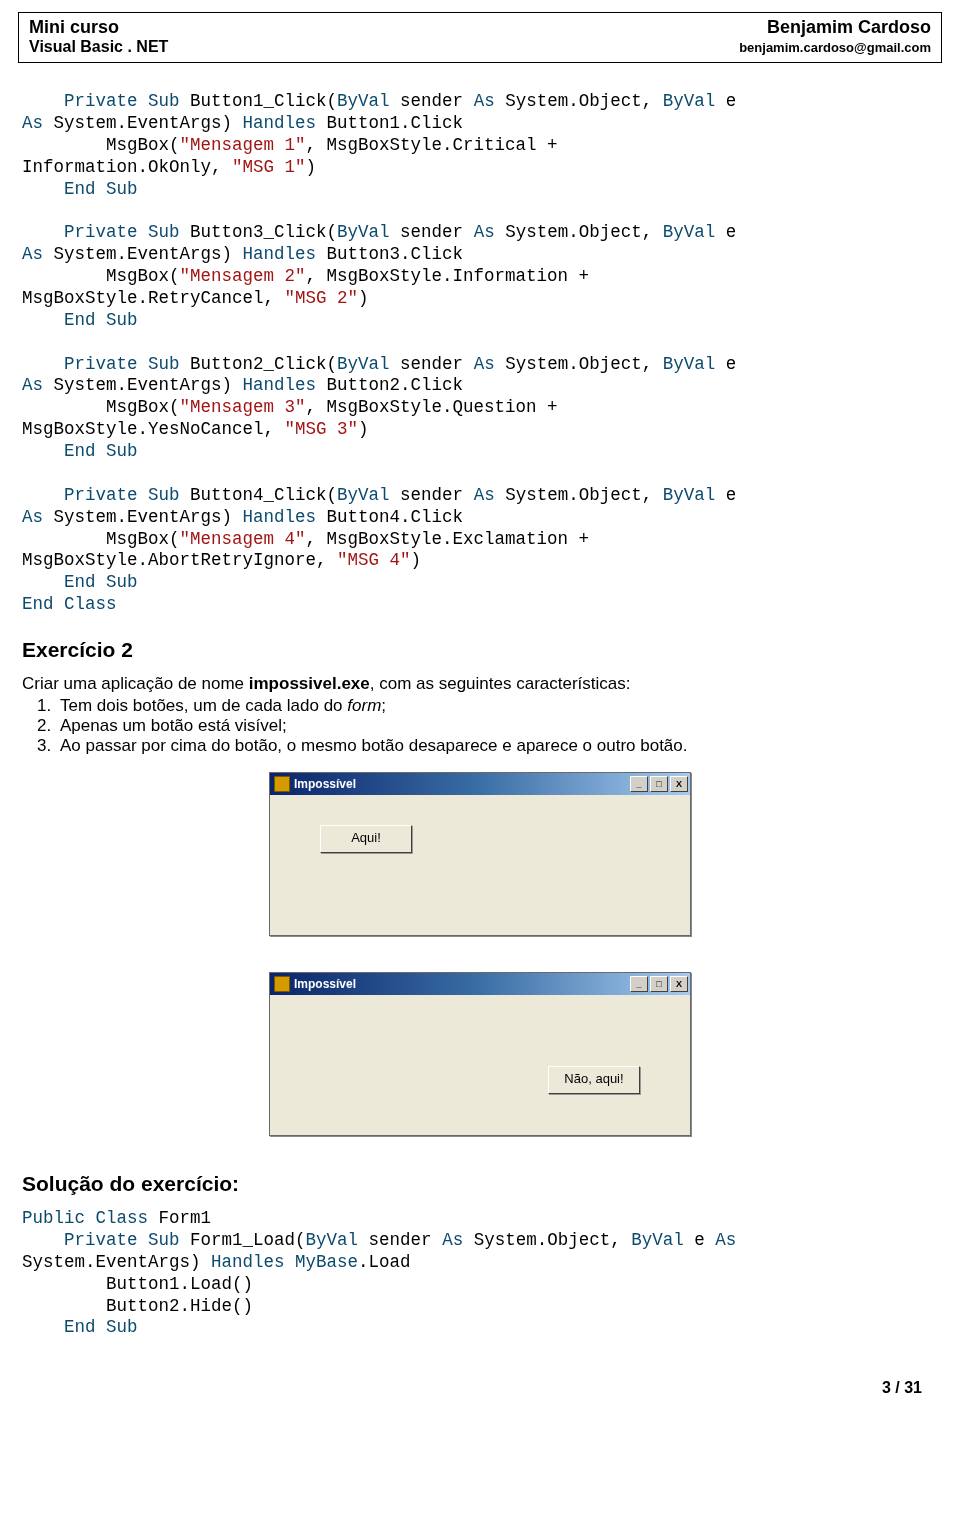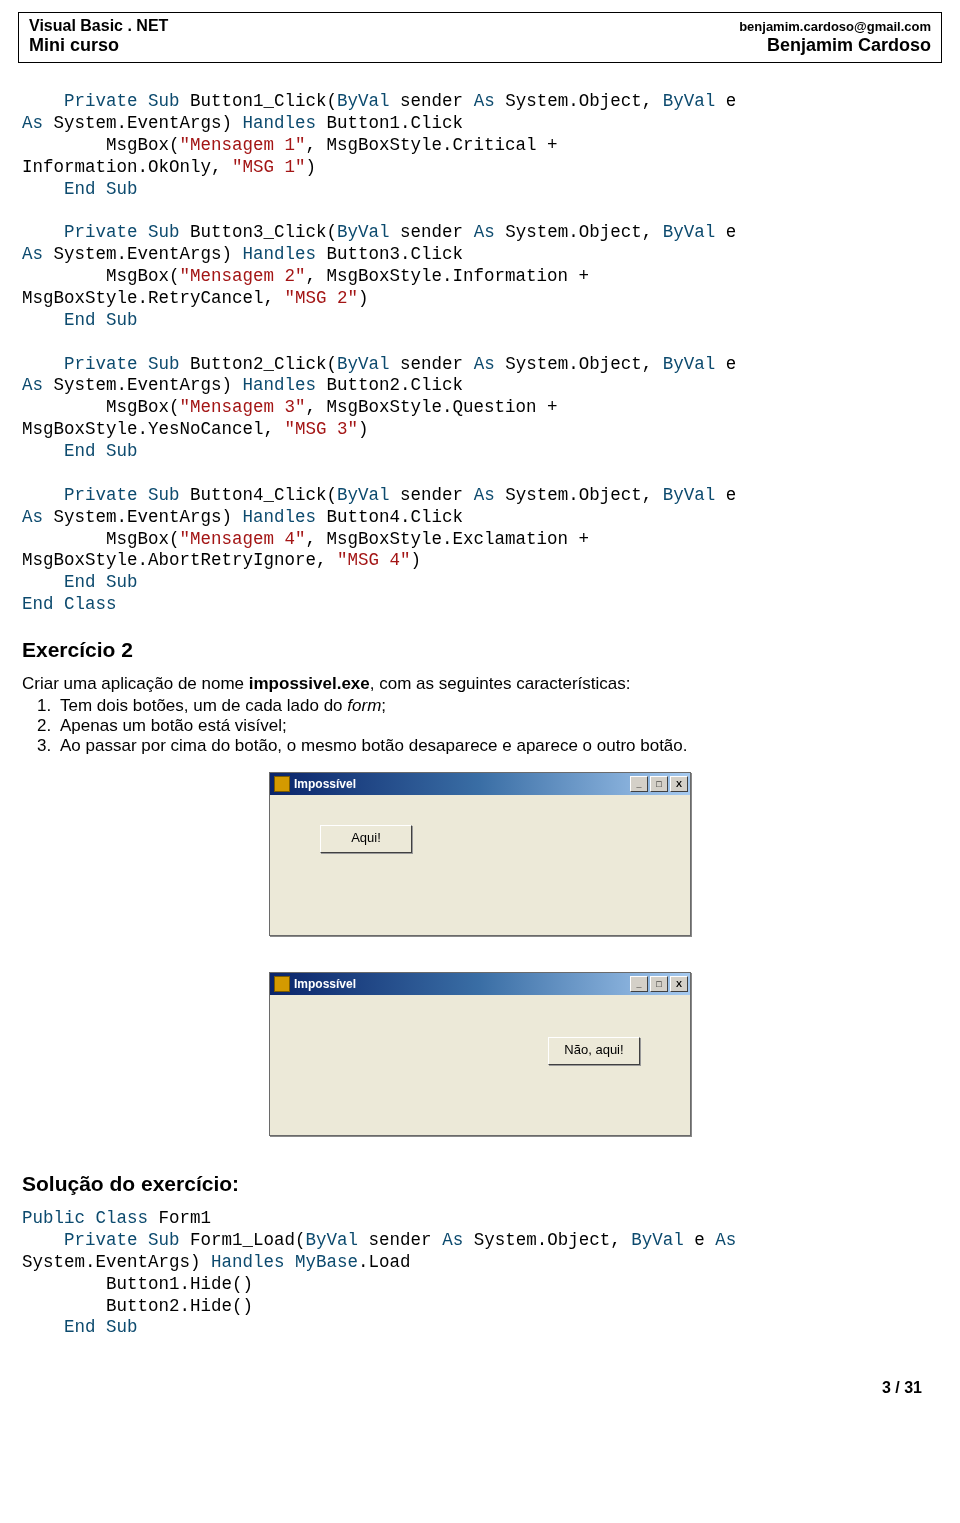--- a/index.html
+++ b/index.html
@@ -124,27 +124,27 @@
     margin-top: 40px;
     padding-right: 20px;
   }
 </style>
 </head>
 <body>
 
 <div class="page">
 
   <div class="header-box">
+    <div class="header-row top">
+      <span class="left">Mini curso</span>
+      <span class="right">Benjamim Cardoso</span>
+    </div>
     <div class="header-row bottom">
       <span class="left">Visual Basic . NET</span>
       <span class="right">benjamim.cardoso@gmail.com</span>
-    </div>
-    <div class="header-row top">
-      <span class="left">Mini curso</span>
-      <span class="right">Benjamim Cardoso</span>
     </div>
   </div>
 
   <div class="content">
 
 <pre class="code"><span>    </span><span class="kw">Private</span> <span class="kw">Sub</span><span> Button1_Click(</span><span class="kw">ByVal</span><span> sender </span><span class="kw">As</span><span> System.Object, </span><span class="kw">ByVal</span><span> e </span>
 <span class="kw">As</span><span> System.EventArgs) </span><span class="kw">Handles</span><span> Button1.Click</span>
 <span>        MsgBox(</span><span class="str">"Mensagem 1"</span><span>, MsgBoxStyle.Critical + </span>
 <span>Information.OkOnly, </span><span class="str">"MSG 1"</span><span>)</span>
 <span>    </span><span class="kw">End</span> <span class="kw">Sub</span>
@@ -202,30 +202,30 @@
           <span class="icon"></span>
           <span>Impossível</span>
           <span class="spacer"></span>
           <span class="ctrl-group">
             <span class="ctrl">_</span>
             <span class="ctrl">□</span>
             <span class="ctrl">X</span>
           </span>
         </div>
         <div class="client">
-          <div class="vb-btn" style="right:50px; top:42px;text-align:center;">Não, aqui!</div>
+          <div class="vb-btn" style="right:50px; top:71px;text-align:center;">Não, aqui!</div>
         </div>
       </div>
     </div>
 
     <h2 class="exercise">Solução do exercício:</h2>
 
 <pre class="code"><span class="kw">Public</span> <span class="kw">Class</span><span> Form1</span>
 <span>    </span><span class="kw">Private</span> <span class="kw">Sub</span><span> Form1_Load(</span><span class="kw">ByVal</span><span> sender </span><span class="kw">As</span><span> System.Object, </span><span class="kw">ByVal</span><span> e </span><span class="kw">As</span> 
 <span>System.EventArgs) </span><span class="kw">Handles</span> <span class="kw">MyBase</span><span>.Load</span>
-<span>        Button1.Hide()</span>
+<span>        Button1.Load()</span>
 <span>        Button2.Hide()</span>
 <span>    </span><span class="kw">End</span> <span class="kw">Sub</span></pre>
 
   </div>
 
   <div class="footer">3 / 31</div>
 </div>
 
 </body></html>

